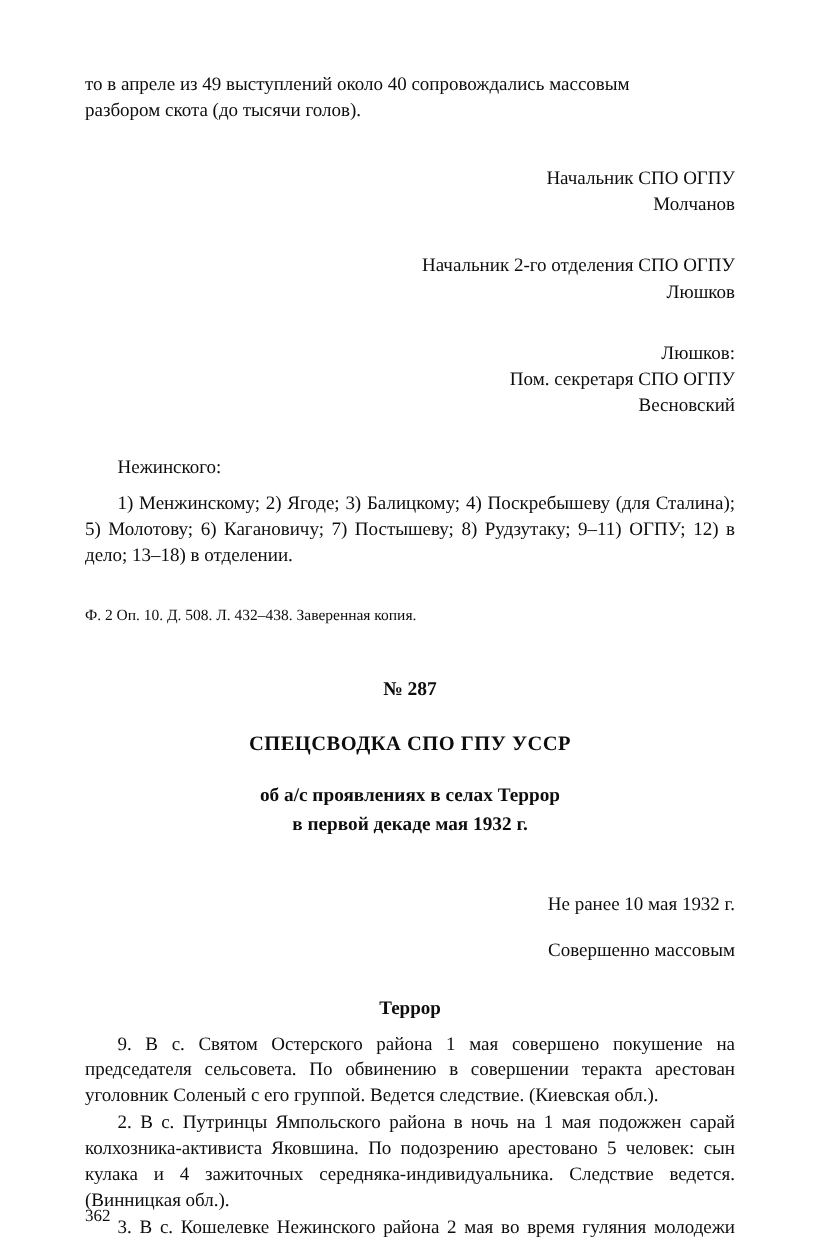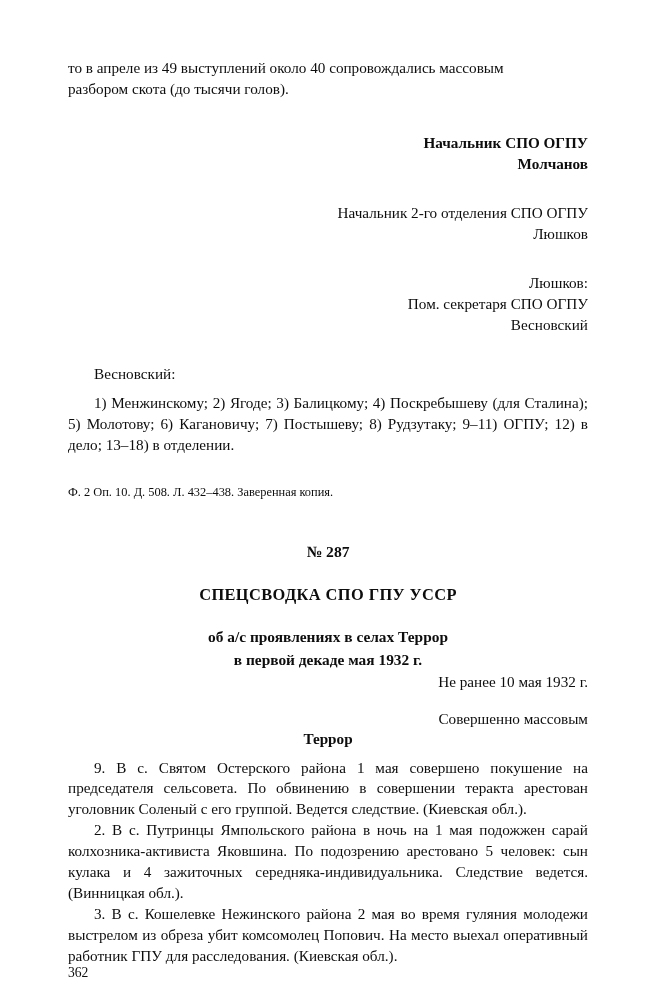--- a/index.html
+++ b/index.html
@@ -36,22 +36,22 @@
   }
   .right-block {
     text-align: right;
     font-size: 15.2px;
     line-height: 1.38;
   }
   .gap-top-28 { margin-top: 28px; }
   .gap-top-16 { margin-top: 16px; }
   .gap-top-10 { margin-top: 10px; }
   .gap-top-8  { margin-top: 8px; }
-  .gap-top-34 { margin-top: 34px; font-weight: bold; }
-  .gap-top-42 { }
+  .gap-top-34 { margin-top: 34px; }
+  .gap-top-42 { margin-top: 42px; }
 
   .source-note {
     font-size: 12.4px;
     line-height: 1.4;
     margin-top: 28px;
     text-align: left;
   }
   .doc-number {
     text-align: center;
     font-weight: bold;
@@ -69,20 +69,21 @@
     text-align: center;
     font-weight: bold;
     font-size: 15.4px;
     line-height: 1.5;
     margin-top: 20px;
   }
   .section-heading {
     text-align: center;
     font-weight: bold;
     font-size: 15.2px;
+    margin-top: 26px;
   }
   .page-number {
     position: absolute;
     left: 68px;
     bottom: 14px;
     font-size: 13.6px;
   }
   .tight { line-height: 1.36; }
 </style>
 </head>
@@ -102,21 +103,21 @@
     <div>Начальник 2-го отделения СПО ОГПУ</div>
     <div>Люшков</div>
   </div>
 
   <div class="right-block gap-top-28">
     <div>Люшков:</div>
     <div>Пом. секретаря СПО ОГПУ</div>
     <div>Весновский</div>
   </div>
 
-  <p class="indent gap-top-28">Весновский:</p>
+  <p class="indent gap-top-28">Нежинского:</p>
   <p class="indent gap-top-8">1) Менжинскому; 2) Ягоде; 3) Балицкому; 4) Поскребышеву (для Сталина); 5) Молотову; 6) Кагановичу; 7) Постышеву; 8) Рудзутаку; 9–11) ОГПУ; 12) в дело; 13–18) в отделении.</p>
 
   <div class="source-note">Ф. 2 Оп. 10. Д. 508. Л. 432–438. Заверенная копия.</div>
 
   <div class="doc-number">№ 287</div>
 
   <div class="doc-title">СПЕЦСВОДКА СПО ГПУ УССР</div>
 
   <div class="doc-subtitle">
     <div>об а/с проявлениях в селах Террор</div>

